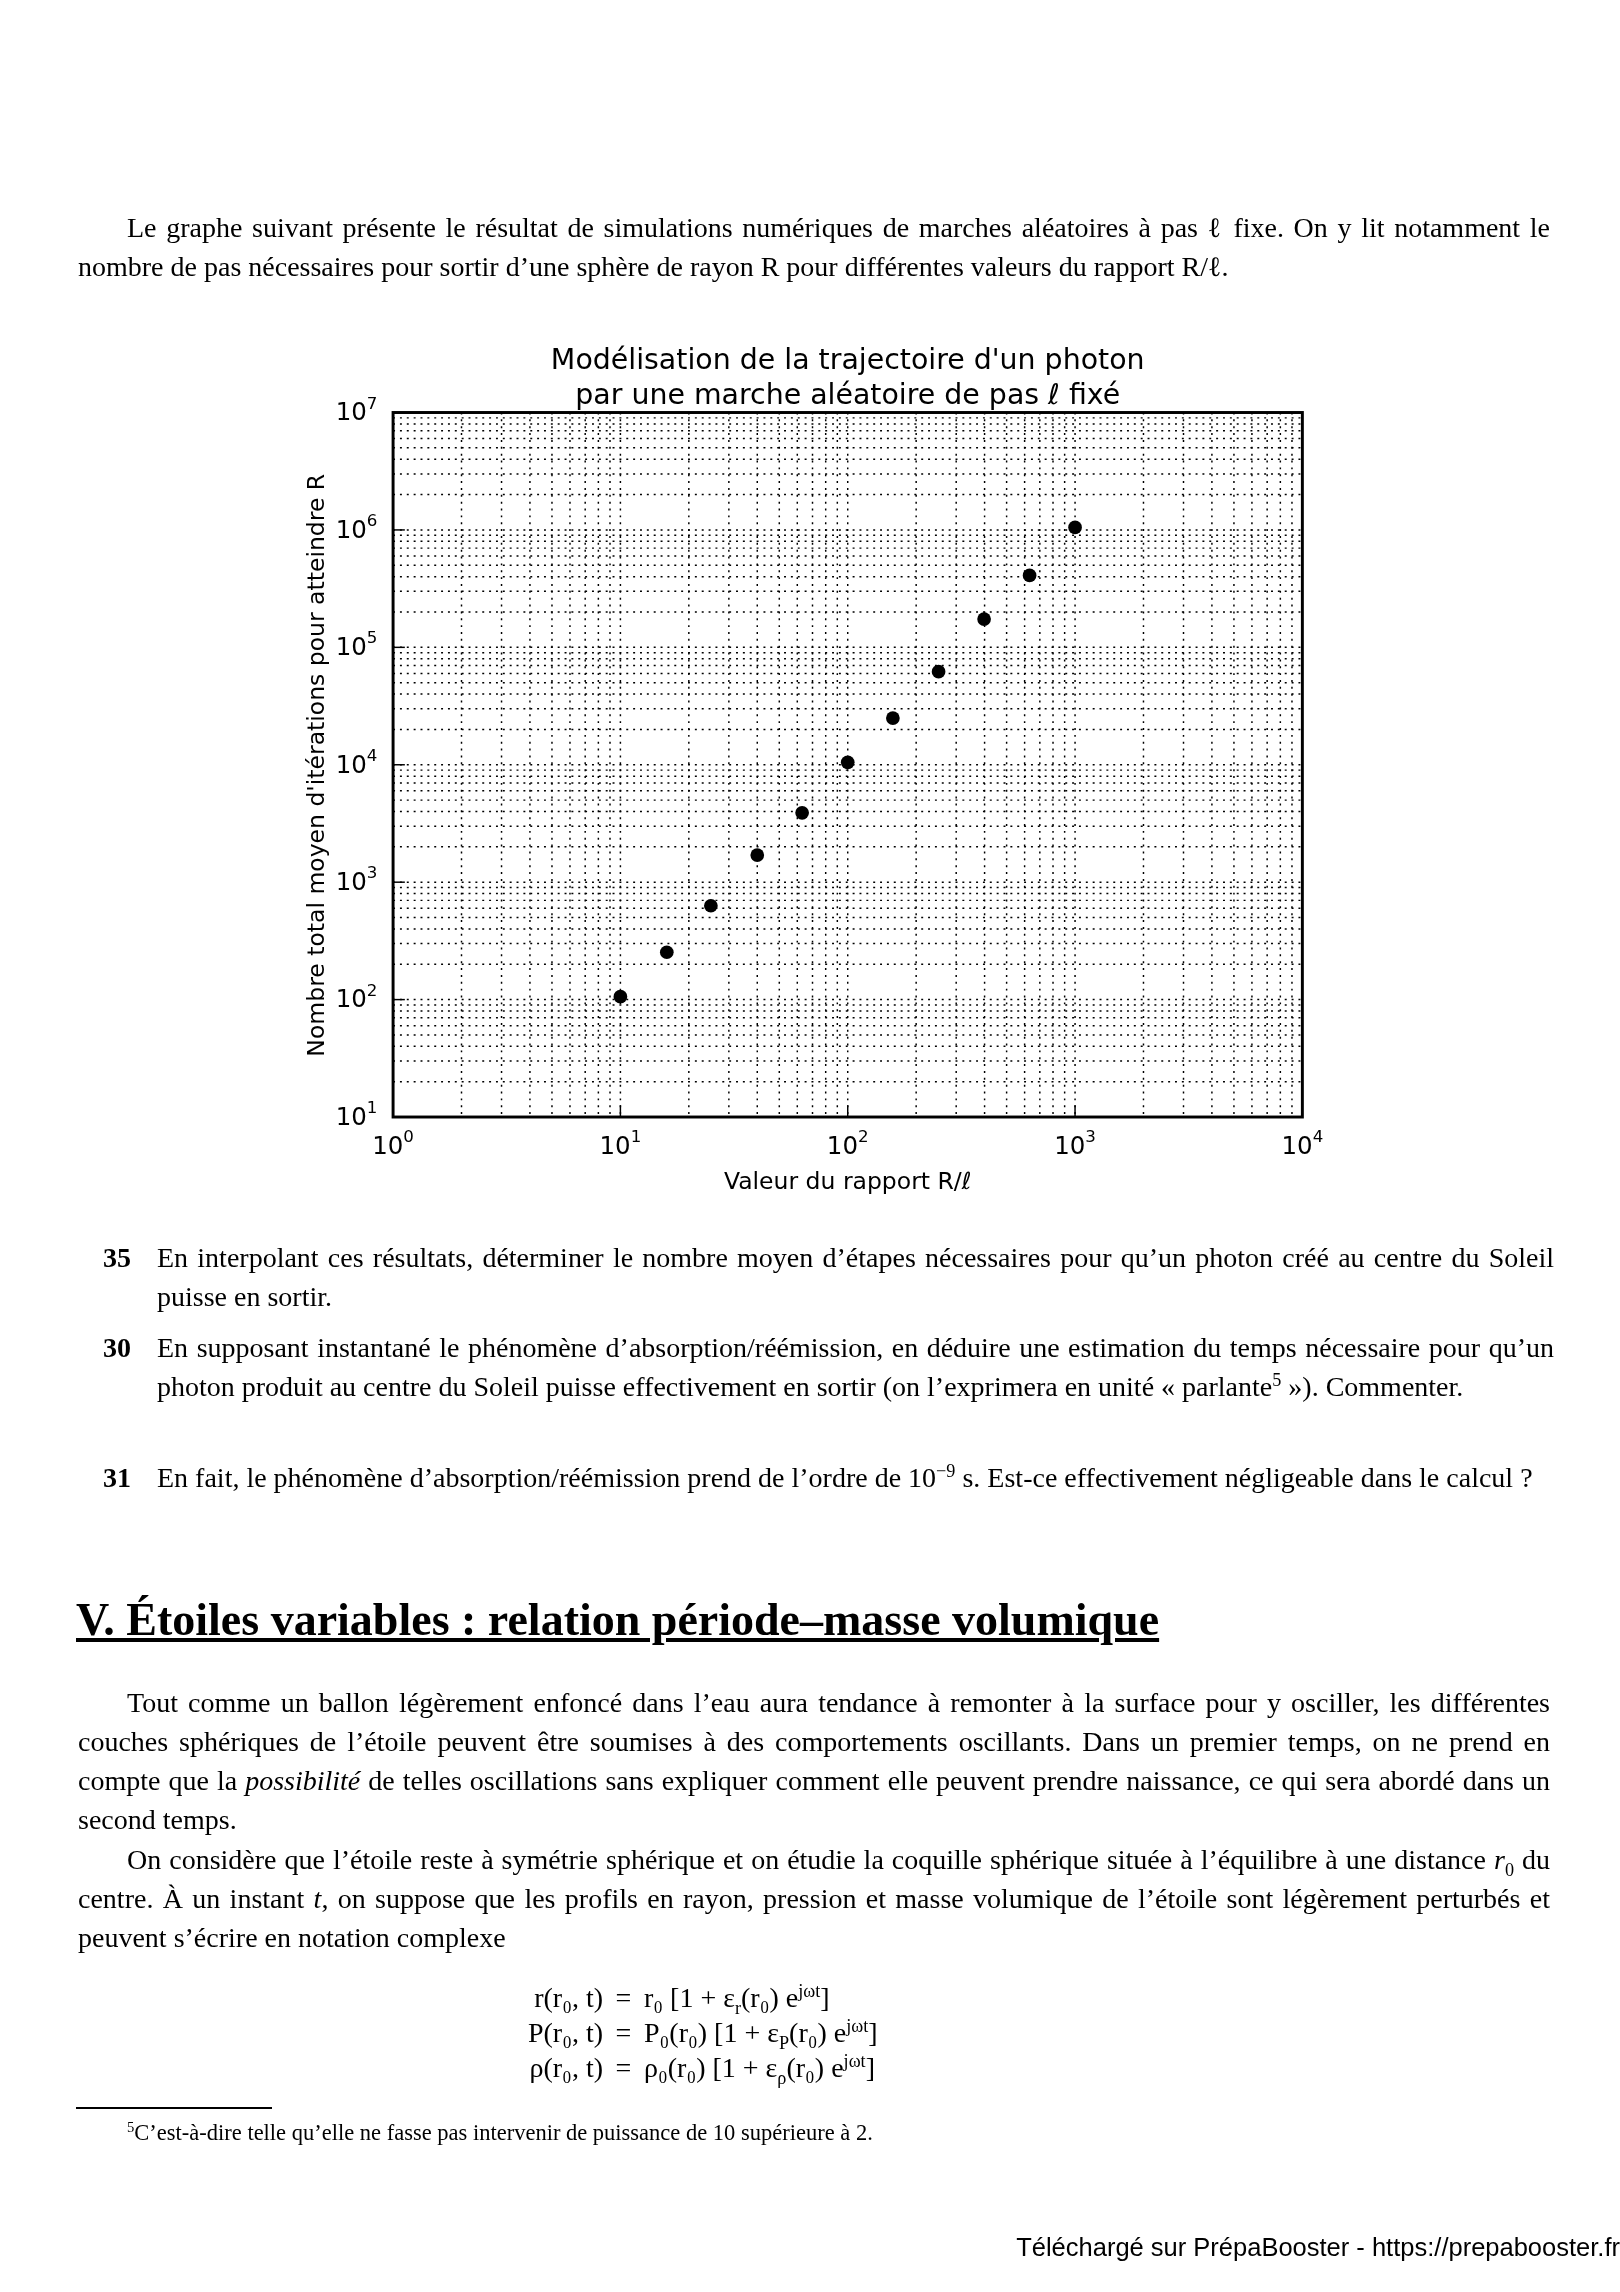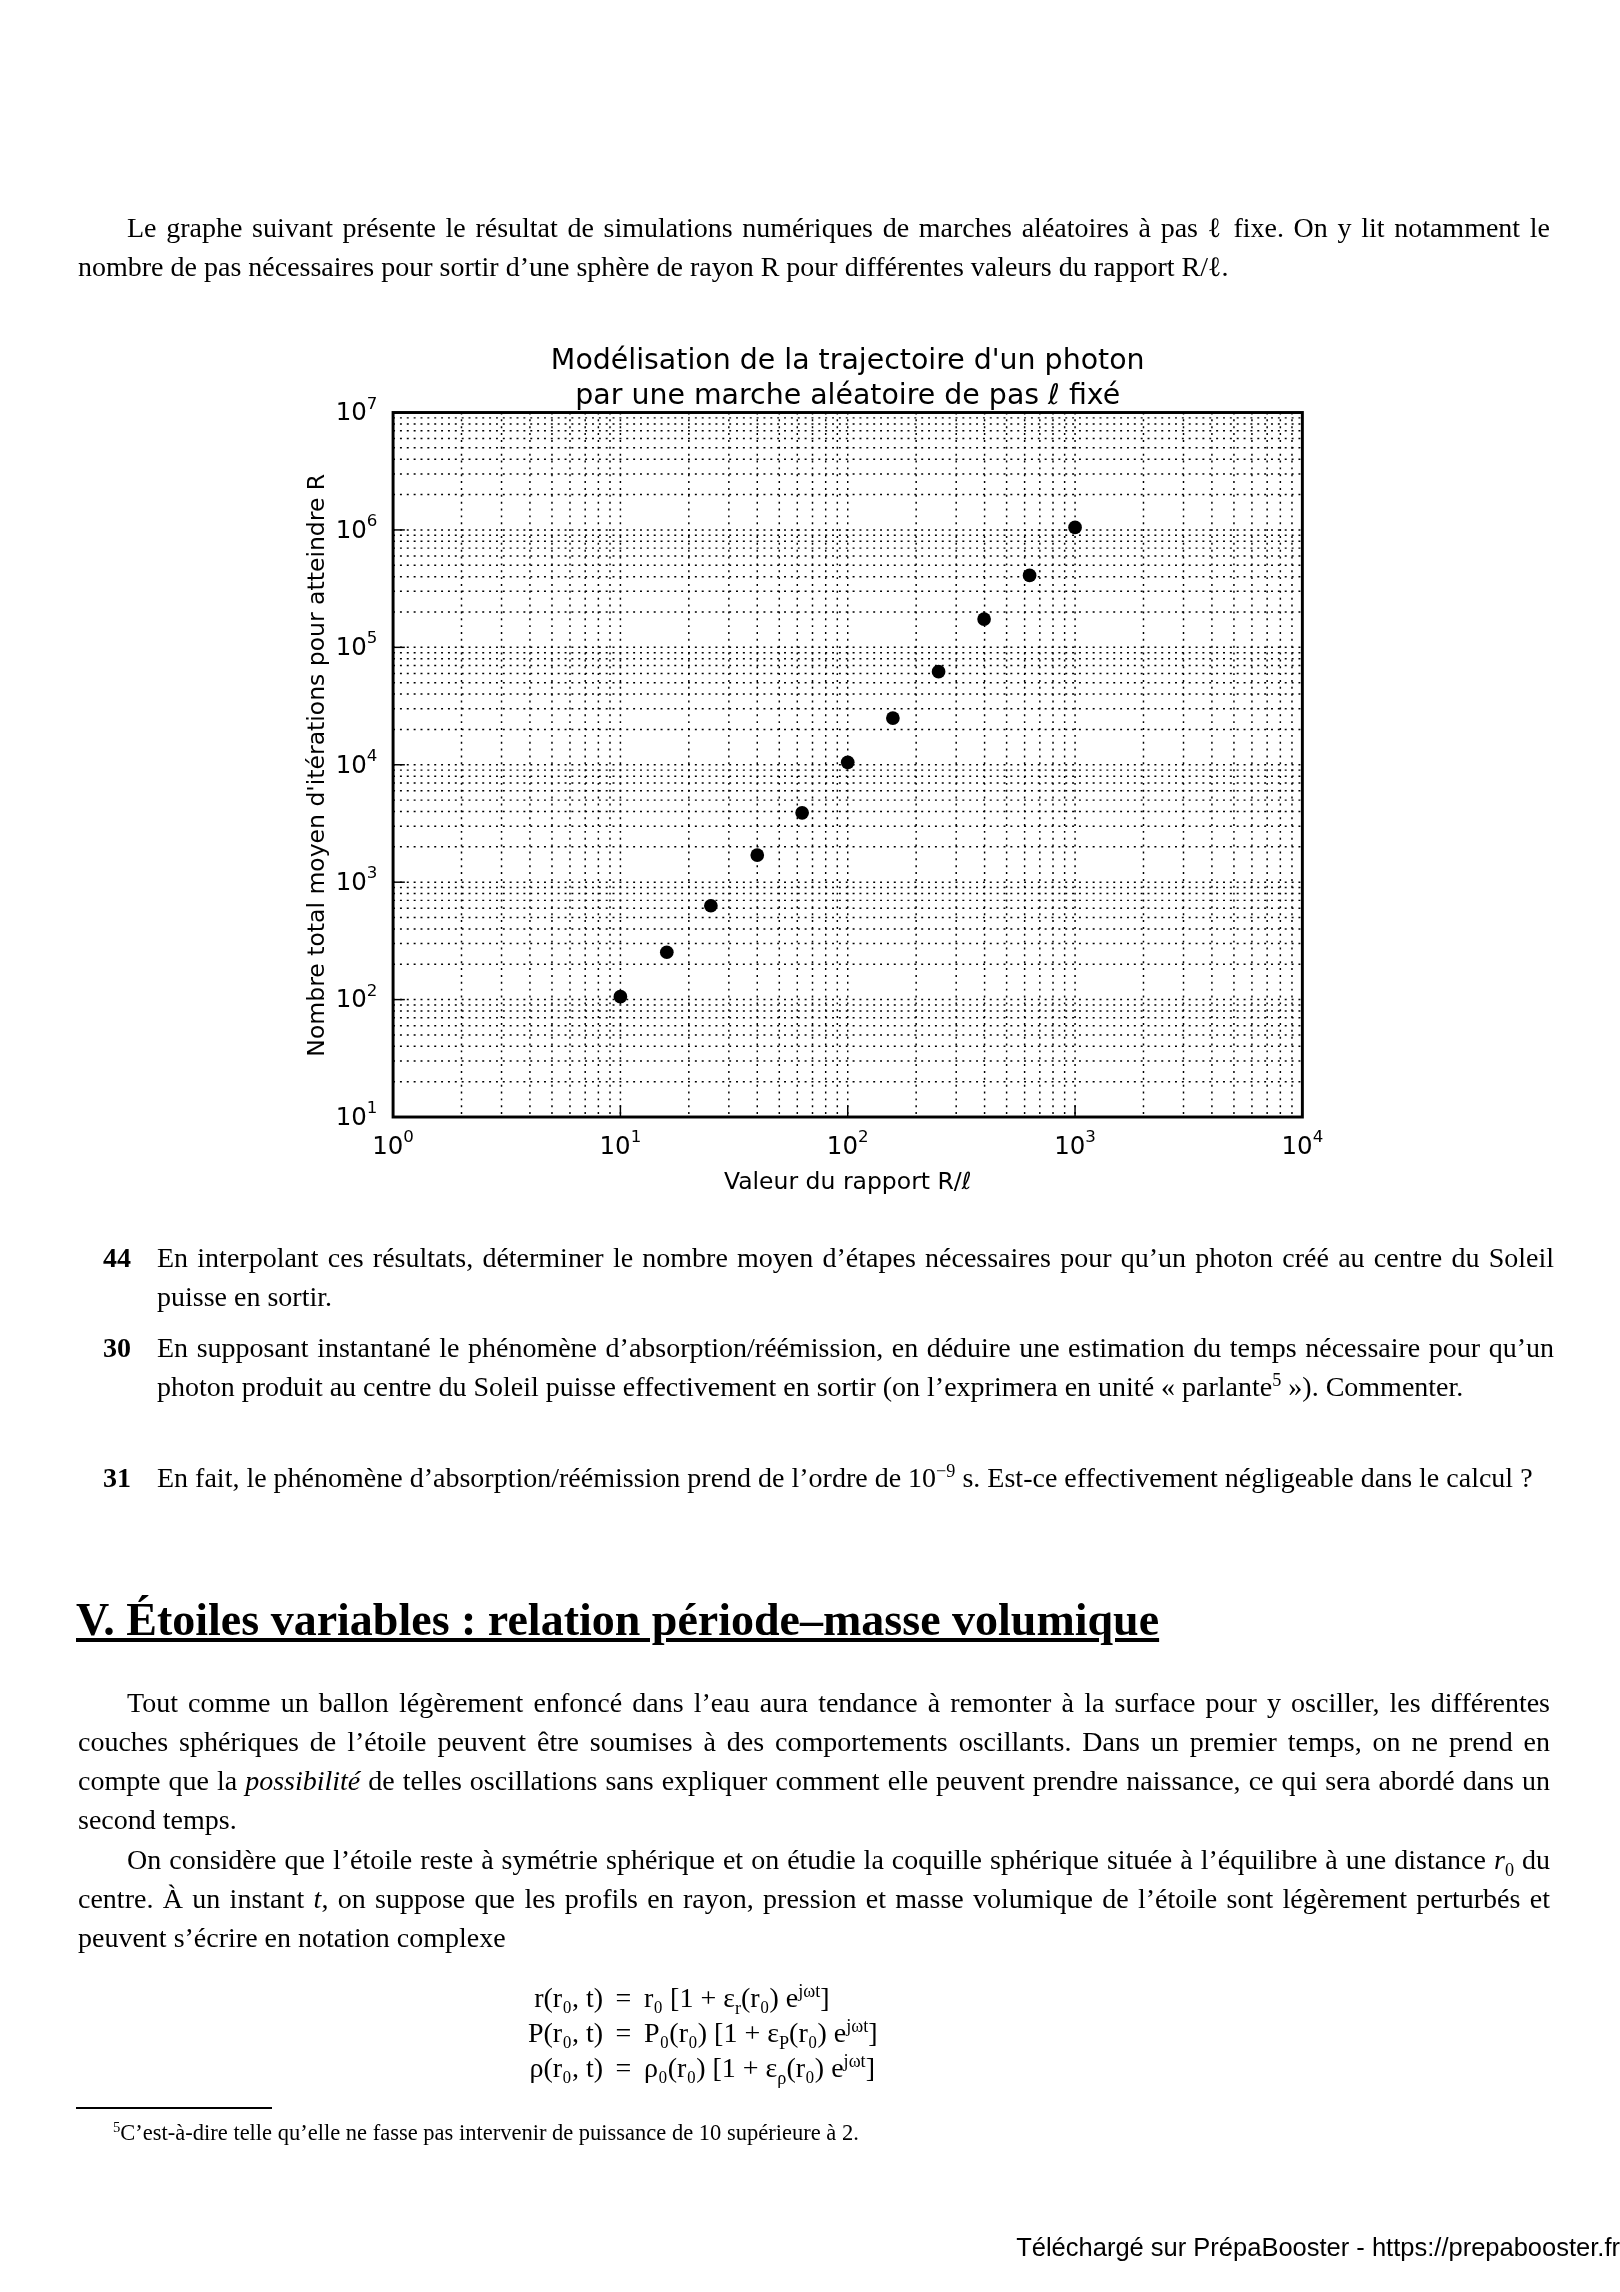--- a/index.html
+++ b/index.html
@@ -10,21 +10,21 @@
   .q { position: absolute; left: 103px; width: 1451px; }
   .q-num { position: absolute; left: 0; top: 0; font-weight: bold; }
   .q-text { margin-left: 54px; text-align: justify; }
   h2.section { position: absolute; left: 76px; top: 1593px; margin: 0; font-family: "Liberation Serif", "DejaVu Serif", serif; font-weight: bold; font-size: 46px; text-decoration: underline; }
   .eq { position: absolute; left: 0; width: 1360px; font-family: "Liberation Serif", "DejaVu Serif", serif; font-size: 28px; }
   .eq-row { display: flex; justify-content: center; height: 35px; align-items: center; }
   .eq-lhs { width: 191px; text-align: right; }
   .eq-eq { width: 41px; text-align: center; }
   .eq-rhs { width: 304px; text-align: left; }
   .footrule { position: absolute; left: 76px; top: 2107px; width: 196px; border-top: 2px solid #000; }
-  .footnote { position: absolute; left: 113px; top: 2120px; font-family: "Liberation Serif", "DejaVu Serif", serif; font-size: 22.5px; }
+  .footnote { position: absolute; left: 127px; top: 2120px; font-family: "Liberation Serif", "DejaVu Serif", serif; font-size: 22.5px; }
   .download { position: absolute; left: 0; width: 1620px; top: 2233px; text-align: right; font-family: "Liberation Sans", sans-serif; font-size: 25.5px; }
   sup { font-size: 0.65em; line-height: 0; }
   sub { font-size: 0.65em; line-height: 0; }
   #chart { position: absolute; left: 0; top: 0; }
   .chart-text { font-family: "DejaVu Sans", sans-serif; fill: #000; }
 </style>
 </head>
 <body>
 
 <div class="para indent page-text" style="top:208px;">Le graphe suivant présente le résultat de simulations numériques de marches aléatoires à pas ℓ fixe. On y lit notamment le nombre de pas nécessaires pour sortir d’une sphère de rayon R pour différentes valeurs du rapport R/ℓ.</div>
@@ -162,21 +162,21 @@
       <text x="385" y="788.5" text-anchor="end" font-size="25" class="chart-text"><tspan>10</tspan><tspan dy="-12" font-size="17">4</tspan></text>
       <text x="385" y="668.6666666666667" text-anchor="end" font-size="25" class="chart-text"><tspan>10</tspan><tspan dy="-12" font-size="17">5</tspan></text>
       <text x="385" y="548.8333333333333" text-anchor="end" font-size="25" class="chart-text"><tspan>10</tspan><tspan dy="-12" font-size="17">6</tspan></text>
       <text x="385" y="429" text-anchor="end" font-size="25" class="chart-text"><tspan>10</tspan><tspan dy="-12" font-size="17">7</tspan></text>
     </g>
   <text class="chart-text" x="865" y="1213" text-anchor="middle" font-size="24">Valeur du rapport R/ℓ</text>
   <text class="chart-text" x="0" y="0" text-anchor="middle" font-size="24" transform="translate(331,781) rotate(-90)">Nombre total moyen d'itérations pour atteindre R</text>
 </svg>
 
 <div class="q page-text" style="top:1238px;">
-  <span class="q-num">44</span>
+  <span class="q-num">35</span>
   <div class="q-text">En interpolant ces résultats, déterminer le nombre moyen d’étapes nécessaires pour qu’un photon créé au centre du Soleil puisse en sortir.</div>
 </div>
 <div class="q page-text" style="top:1328px;">
   <span class="q-num">30</span>
   <div class="q-text"><span>En supposant instantané le phénomène d’absorption/réémission, en déduire une estimation du temps nécessaire pour qu’un photon produit au centre du Soleil puisse effectivement en sortir (on l’exprimera en unité « parlante</span><sup>5</sup><span> »). Commenter.</span></div>
 </div>
 <div class="q page-text" style="top:1458px;">
   <span class="q-num">31</span>
   <div class="q-text"><span>En fait, le phénomène d’absorption/réémission prend de l’ordre de 10</span><sup>−9</sup><span> s. Est-ce effectivement négligeable dans le calcul ?</span></div>
 </div>

